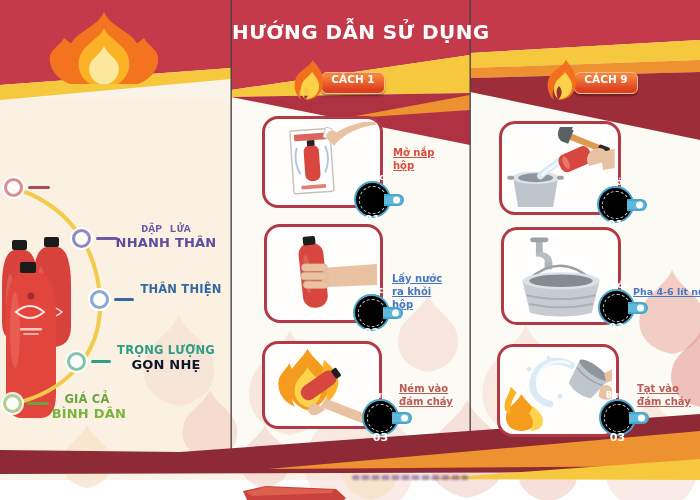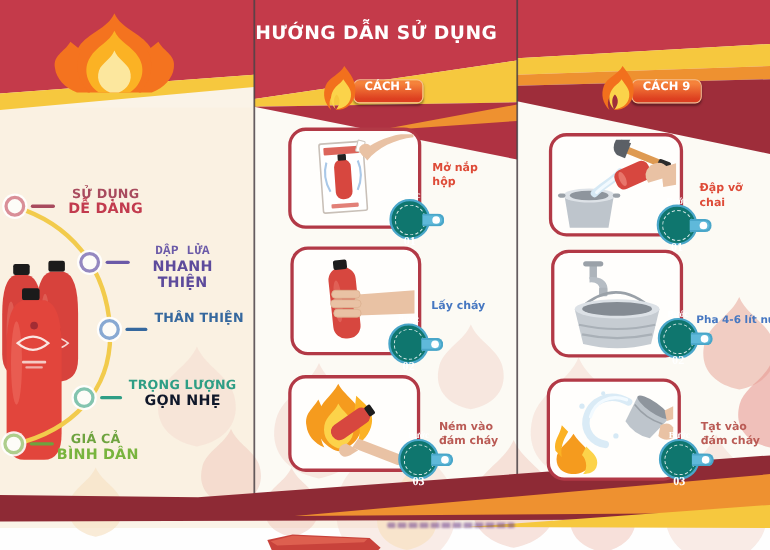--- a/index.html
+++ b/index.html
@@ -5,21 +5,21 @@
   html,body{margin:0;padding:0;background:#ffffff;}
   .poster{
     position:relative;width:700px;height:500px;overflow:hidden;
     font-family:"DejaVu Sans","Liberation Sans",sans-serif;
     background:#ffffff;
   }
   .abs{position:absolute;}
   
   .page-title{
     left:232px;top:20px;width:220px;text-align:right;
-    color:#ffffff;font-size:17px;font-weight:700;letter-spacing:.4px;
+    color:#ffffff;font-size:20px;font-weight:700;letter-spacing:.4px;
     z-index:3;white-space:nowrap;
   }
   .method-btn{
     width:64px;height:22px;border-radius:6px;
     background:linear-gradient(#F5823B 15%,#DD3F20 85%);
     border:1.5px solid #F6BE8F;box-sizing:border-box;
     box-shadow:0 2px 2px rgba(0,0,0,.35);
     color:#fff;font-weight:700;font-size:10.5px;
     display:flex;align-items:flex-start;justify-content:center;
     z-index:3;white-space:nowrap;
@@ -47,41 +47,41 @@
   .adv-text .l2{display:block;font-size:13px;font-weight:800;line-height:15px;letter-spacing:.2px;}
   
   .step-card{
     border:3.5px solid #B23946;border-radius:16px;background:#FFFEFC;
     box-sizing:border-box;z-index:2;padding:3px;
   }
   .step-card svg{display:block;width:100%;height:100%;}
   
   .step-badge{
     width:37px;height:37px;border-radius:50%;
-    background:#0f766e;border:2px solid #49A6C9;box-sizing:border-box;
+    background:#000000;border:2px solid #49A6C9;box-sizing:border-box;
     display:flex;flex-direction:column;align-items:center;justify-content:center;
-    color:#fff;font-weight:700;z-index:4;text-align:center;font-family:Liberation Serif, serif;
+    color:#fff;font-weight:700;z-index:4;text-align:center;
   }
   .step-badge::before{
     content:"";position:absolute;inset:2.5px;border-radius:50%;
     border:1.5px dashed rgba(255,255,255,.8);
   }
   .badge-word{font-size:8.5px;line-height:9px;}
   .badge-num{font-size:11px;line-height:12px;margin-top:32px;}
   .badge-handle{
     position:absolute;right:-15px;top:50%;transform:translateY(-50%);
     width:20px;height:12px;background:#5FB9DA;border:2px solid #49A6C9;
     border-left:none;border-radius:0 7px 7px 0;box-sizing:border-box;
   }
   .badge-dot{
     position:absolute;right:-11px;top:50%;transform:translateY(-50%);
     width:7px;height:7px;border-radius:50%;background:#fff;z-index:1;
   }
   
-  .caption{font-size:10px;font-weight:700;line-height:13px;z-index:3;}
+  .caption{font-size:10px;font-weight:700;line-height:13px;z-index:3;text-decoration:underline;}
   .caption span{display:block;}
   .nowrap{white-space:nowrap;font-size:9.5px;}
   
   .watermark{
     left:352px;top:475px;width:116px;height:5px;border-radius:2px;
     background:repeating-linear-gradient(90deg,rgba(108,66,146,.55) 0 7px,rgba(108,66,146,.15) 7px 10px);
     filter:blur(1.1px);z-index:4;
   }
 </style>
 </head>
@@ -177,30 +177,26 @@
   <svg class="abs big-flame" width="120" height="74" viewBox="0 0 120 74" style="left:44px;top:12px;">
     <path d="M60 0 C66 14 84 18 92 30 C102 44 98 63 84 72 L36 72 C22 63 18 44 28 30 C36 18 54 14 60 0 Z" fill="#F4731F"></path>
     <path d="M20 26 C14 36 4 38 6 50 C7 59 15 68 26 72 L38 72 C25 62 24 44 30 34 Z" fill="#F4731F"></path>
     <path d="M100 26 C106 36 116 38 114 50 C113 59 105 68 94 72 L82 72 C95 62 96 44 90 34 Z" fill="#F4731F"></path>
     <path d="M60 16 C64 26 76 30 82 40 C89 51 85 65 74 72 L46 72 C35 65 31 51 38 40 C44 30 56 26 60 16 Z" fill="#FBB224"></path>
     <path d="M60 34 C63 42 71 45 74 52 C77 61 72 69 64 72 L56 72 C48 69 43 61 46 52 C49 45 57 42 60 34 Z" fill="#FCE79E"></path>
   </svg>
 
   <span class="abs adv-bullet" style="left: 4px; top: 178px; border-color: rgb(217, 143, 152);"></span>
   <span class="abs adv-line" style="left: 28px; top: 186px; width: 22px; background: rgb(168, 75, 94);"></span>
-  <div class="abs adv-text" style="left:56px;top:170px;width:80px;">
-    <span class="l1" style="color: rgb(168, 75, 94);">SỬ DỤNG</span>
-    <span class="l2" style="color: rgb(194, 59, 78);">DỄ DÀNG</span>
-  </div>
 
   <span class="abs adv-bullet" style="left: 72px; top: 229px; border-color: rgb(148, 136, 192);"></span>
   <span class="abs adv-line" style="left: 96px; top: 237px; width: 22px; background: rgb(107, 90, 168);"></span>
   <div class="abs adv-text" style="left:115px;top:222px;width:102px;">
     <span class="l1" style="color: rgb(107, 90, 168); font-family: Liberation Mono, monospace;">DẬP LỬA</span>
-    <span class="l2" style="color: rgb(93, 75, 156);">NHANH THIỆN</span>
+    <span class="l2" style="color: rgb(93, 75, 156);">NHANH THÂN</span>
   </div>
 
   <span class="abs adv-bullet" style="left: 90px; top: 290px; border-color: rgb(136, 169, 210);"></span>
   <span class="abs adv-line" style="left: 114px; top: 298px; width: 20px; background: rgb(53, 104, 158);"></span>
   <div class="abs adv-text" style="left:138px;top:283px;width:86px;">
     <span class="l1" style="color: rgb(53, 104, 158);">THÂN THIỆN</span>
   </div>
 
   <span class="abs adv-bullet" style="left: 67px; top: 352px; border-color: rgb(131, 196, 175);"></span>
   <span class="abs adv-line" style="left: 91px; top: 360px; width: 20px; background: rgb(46, 158, 133);"></span>
@@ -367,28 +363,28 @@
     <span class="badge-handle"></span>
     <span class="badge-dot"></span>
     <span class="badge-word">Bước</span>
     <span class="badge-num">03</span>
   </div>
 
   <div class="abs caption" style="left: 393px; top: 146px; width: 62px; color: rgb(222, 75, 56);">
     <span>Mở nắp hộp</span>
   </div>
   <div class="abs caption" style="left: 392px; top: 272px; width: 62px; color: rgb(70, 119, 193);">
-    <span>Lấy cháy</span>
+    <span>Lấy nước</span>
+    <span>ra khỏi hộp</span>
   </div>
   <div class="abs caption" style="left: 399px; top: 382px; width: 58px; color: rgb(186, 91, 85);">
     <span>Ném vào</span>
     <span>đám cháy</span>
   </div>
   <div class="abs caption" style="left: 636px; top: 165px; width: 64px; color: rgb(222, 75, 56);">
-    <span>Đập vỡ chai</span>
   </div>
   <div class="abs caption nowrap" style="left: 633px; top: 285px; width: 67px; color: rgb(70, 119, 193);">
     <span>Pha 4-6 lít nước</span>
   </div>
   <div class="abs caption" style="left: 637px; top: 382px; width: 60px; color: rgb(186, 91, 85);">
     <span>Tạt vào</span>
     <span>đám cháy</span>
   </div>
 
   <div class="abs watermark"></div>

